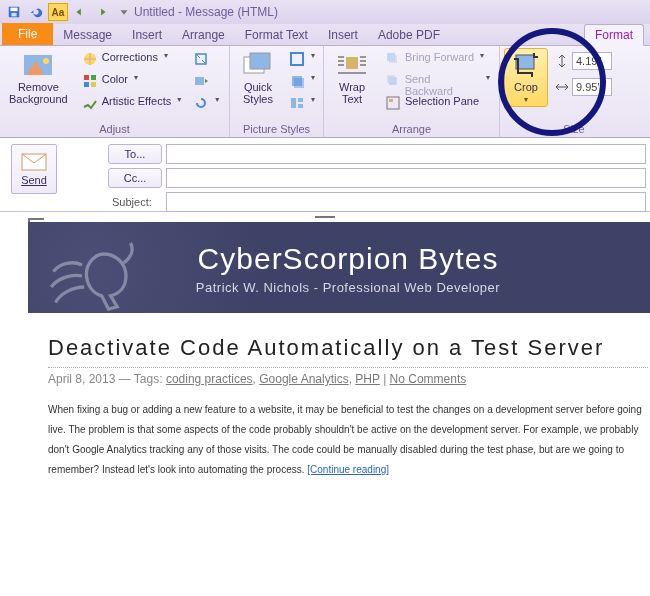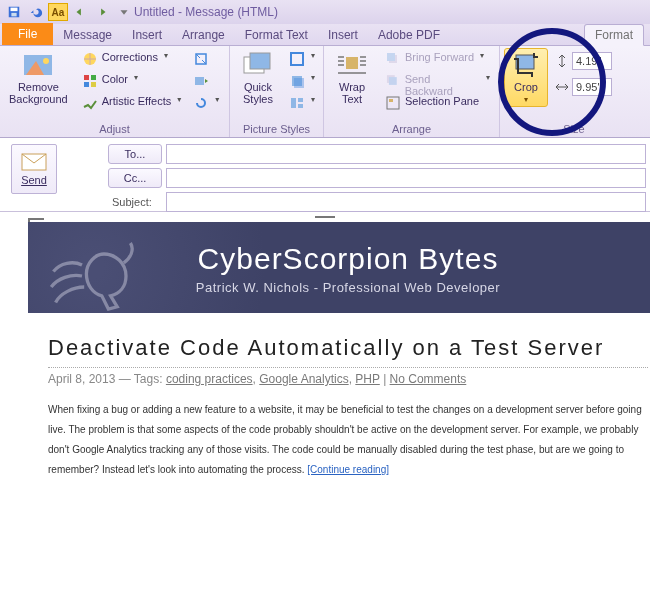--- a/index.html
+++ b/index.html
@@ -40,21 +40,21 @@
   }
   .tab.file {
     background:#fb8b17; color:#fff;
     padding:4px 16px;
     border-radius:0;
     margin-left:2px;
   }
   .tab.active {
     background:#f5f2fb;
     border:1px solid #b9aed3; border-bottom:1px solid #f5f2fb;
-    border-radius:3px 3px 0 0; color:#737373;
+    border-radius:3px 3px 0 0; color:#a21caf;
     margin-bottom:-1px;
   }
 
   
   .ribbon {
     height: 92px;
     background: linear-gradient(#f5f2fb,#e9e2f3);
     border-bottom:1px solid #b3a8cd;
     display:flex;
   }

